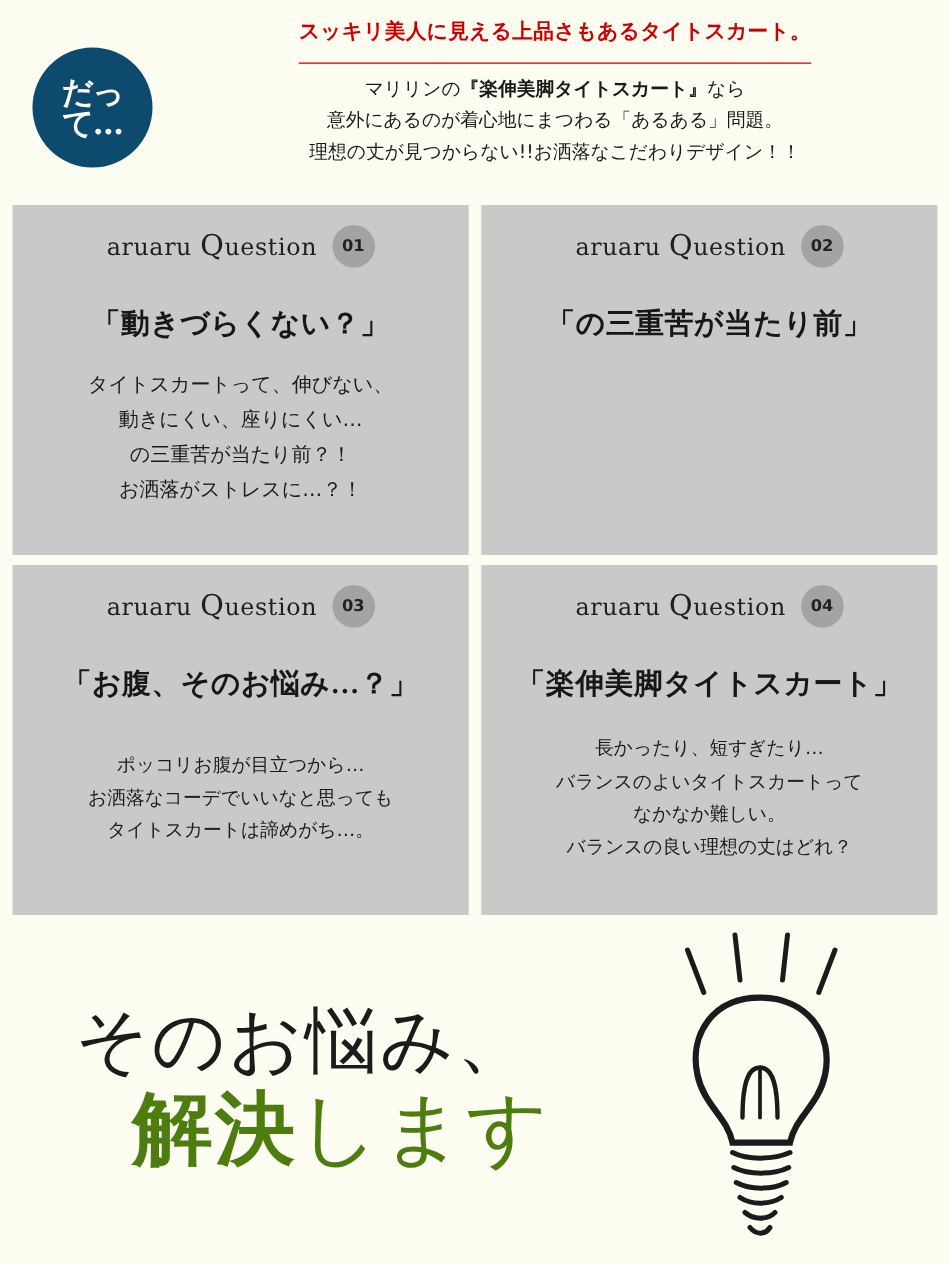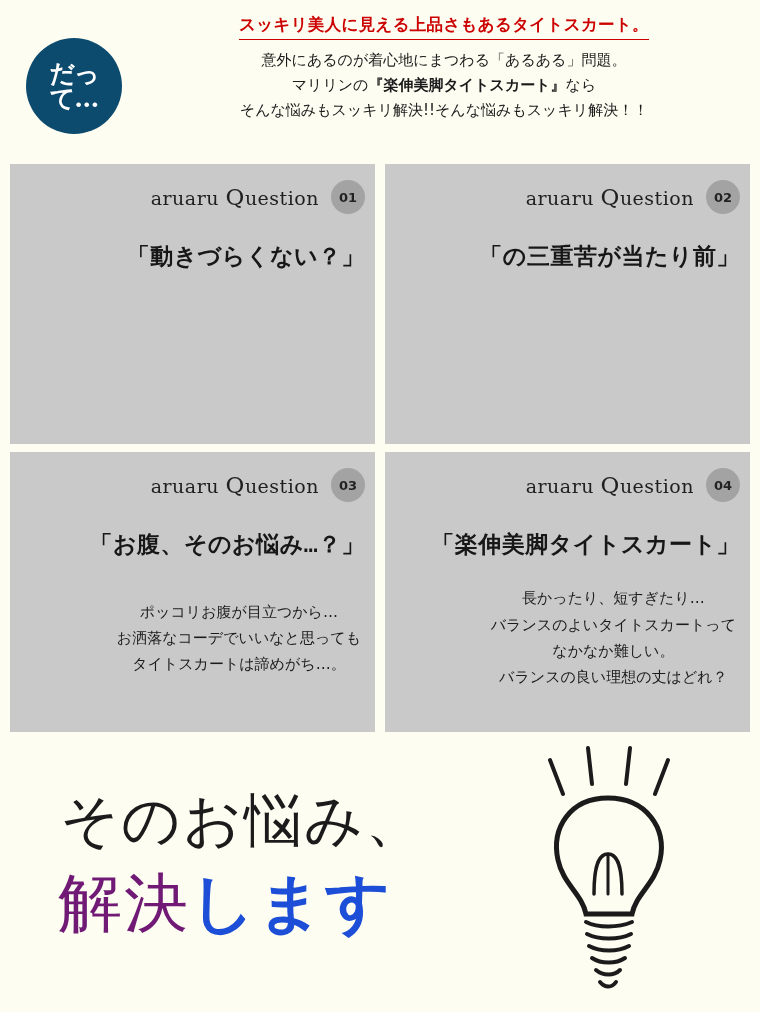--- a/index.html
+++ b/index.html
@@ -46,21 +46,21 @@
     padding-right: 12px;
     text-align: center;
   }
   .header-red {
     color: #cc0000;
     font-weight: bold;
     font-size: 16.5px;
     letter-spacing: 0.3px;
     border-bottom: 1px solid #cc0000;
     display: inline-block;
-    padding-bottom: 3px;
+    padding-bottom: 14px;
     margin-bottom: 8px;
     font-family: "DejaVu Sans", sans-serif;
   }
   .header-line {
     font-size: 15px;
     line-height: 1.65;
     color: #1a1a1a;
     font-family: "DejaVu Sans", sans-serif;
   }
   .header-line b {
@@ -74,21 +74,21 @@
     gap: 8px 10px;
     padding: 0 10px;
   }
   .card {
     background: #c9c9c9;
     padding: 16px 10px 18px 10px;
     box-sizing: border-box;
     height: 280px;
     display: flex;
     flex-direction: column;
-    align-items: flex-end;
+    align-items: center;
   }
   .card-head {
     display: flex;
     align-items: center;
     justify-content: center;
     gap: 12px;
     margin-bottom: 4px;
   }
   .card-head .q-label {
     font-family: "DejaVu Serif", serif;
@@ -106,21 +106,21 @@
     background: #a3a3a3;
     color: #222;
     display: flex;
     align-items: center;
     justify-content: center;
     font-family: "DejaVu Sans", sans-serif;
     font-size: 13px;
     font-weight: bold;
   }
   .card-title {
-    font-family: Liberation Mono, monospace;
+    font-family: Liberation Serif, serif;
     font-weight: bold;
     font-size: 23px;
     letter-spacing: 0.5px;
     margin: 26px 0 0 0;
     color: #171717;
     text-align: center;
     line-height: 1.3;
   }
   .card-body {
     margin-top: auto;
@@ -138,75 +138,79 @@
 
   
   .hero {
     position: relative;
     height: 290px;
     margin-top: 10px;
   }
   .hero-line1 {
     position: absolute;
     left: 60px;
-    top: 40px;
+    top: 52px;
     font-family: "DejaVu Serif", serif;
     font-size: 58px;
     color: #1b1b1b;
     letter-spacing: 2px;
     white-space: nowrap;
   }
   .hero-line2 {
     position: absolute;
     left: 58px;
     top: 118px;
     font-family: "DejaVu Serif", serif;
     font-size: 64px;
     letter-spacing: 2px;
     white-space: nowrap;
   }
   .hero-line2 .red {
-    color: #701a75;
-    font-weight: normal;
+    color: #4d7c0f;
+    font-weight: bold;
+    margin-left: 48px;
   }
   .hero-line2 .blk {
-    color: #1d4ed8;
-    font-weight: bold;
+    color: #4d7c0f;
   }
   .bulb {
     position: absolute;
     right: 52px;
     top: 0px;
     width: 200px;
     height: 270px;
   }
 </style>
 </head>
 <body>
 
 <div class="header">
   <div class="datte-badge">だって…</div>
   <div class="header-text">
     <div class="header-red">スッキリ美人に見える上品さもあるタイトスカート。</div>
-    <div class="header-line">意外にあるのが着心地にまつわる「あるある」問題。</div>
     <div class="header-line">
       <span>マリリンの</span><b>『楽伸美脚タイトスカート』</b><span>なら</span>
     </div>
-    <div class="header-line">そんな悩みもスッキリ解決!!そんな悩みもスッキリ解決！！</div>
+    <div class="header-line">意外にあるのが着心地にまつわる「あるある」問題。</div>
+    <div class="header-line">理想の丈が見つからない!!お洒落なこだわりデザイン！！</div>
   </div>
 </div>
 
 <div class="grid">
 
   <div class="card">
     <div class="card-head">
       <div class="q-label"><span>aruaru </span><span class="big">Q</span><span>uestion</span></div>
       <div class="q-num">01</div>
     </div>
     <div class="card-title">「動きづらくない？」</div>
+    <div class="card-body" style="white-space:pre-line;">タイトスカートって、伸びない、
+動きにくい、座りにくい…
+の三重苦が当たり前？！
+お洒落がストレスに…？！</div>
   </div>
 
   <div class="card">
     <div class="card-head">
       <div class="q-label"><span>aruaru </span><span class="big">Q</span><span>uestion</span></div>
       <div class="q-num">02</div>
     </div>
     <div class="card-title">「の三重苦が当たり前」</div>
   </div>
 

